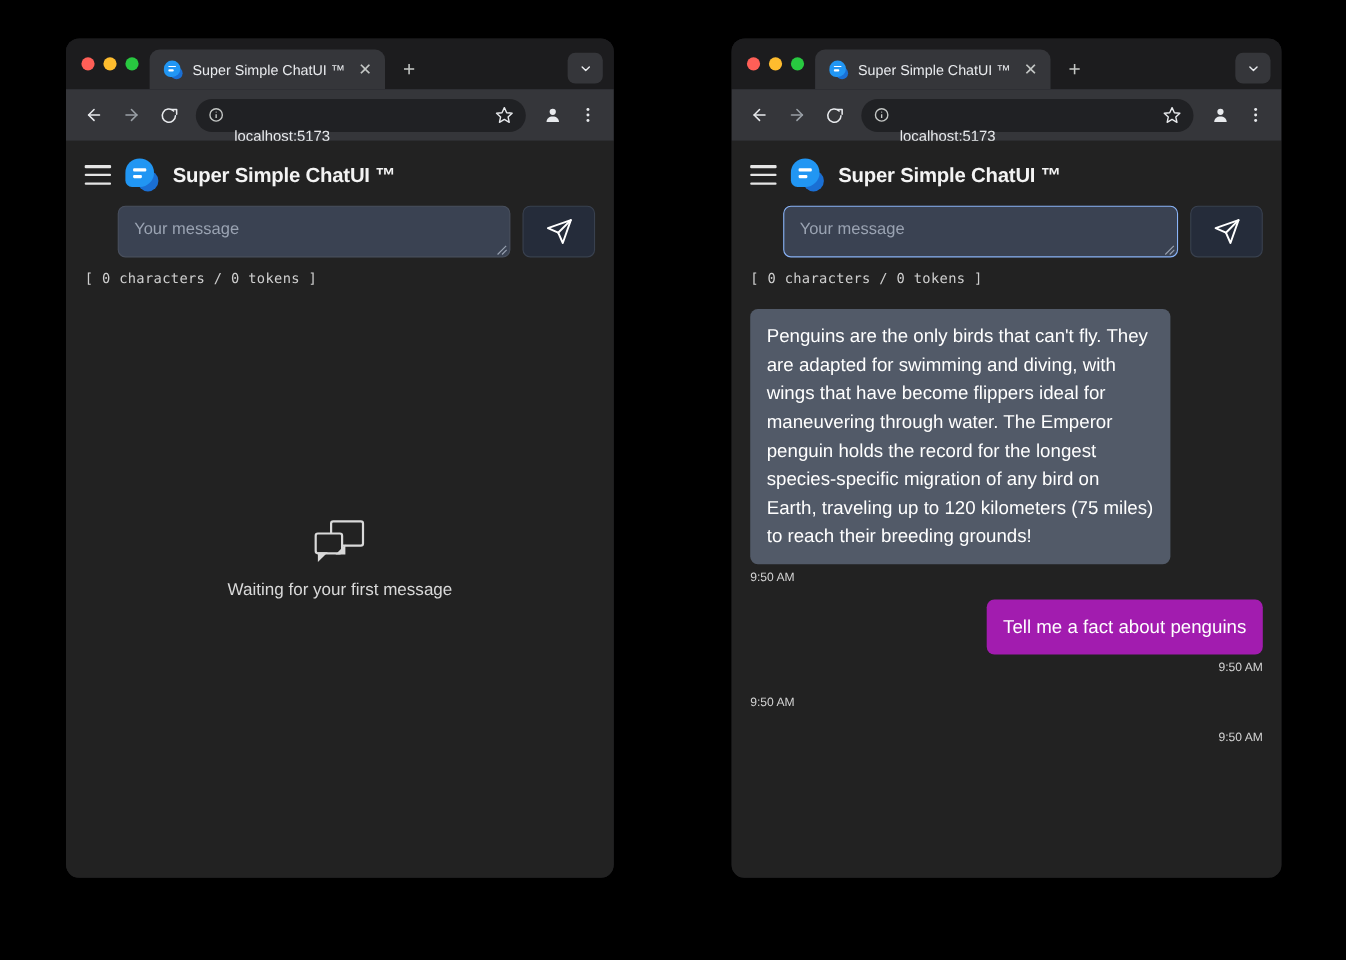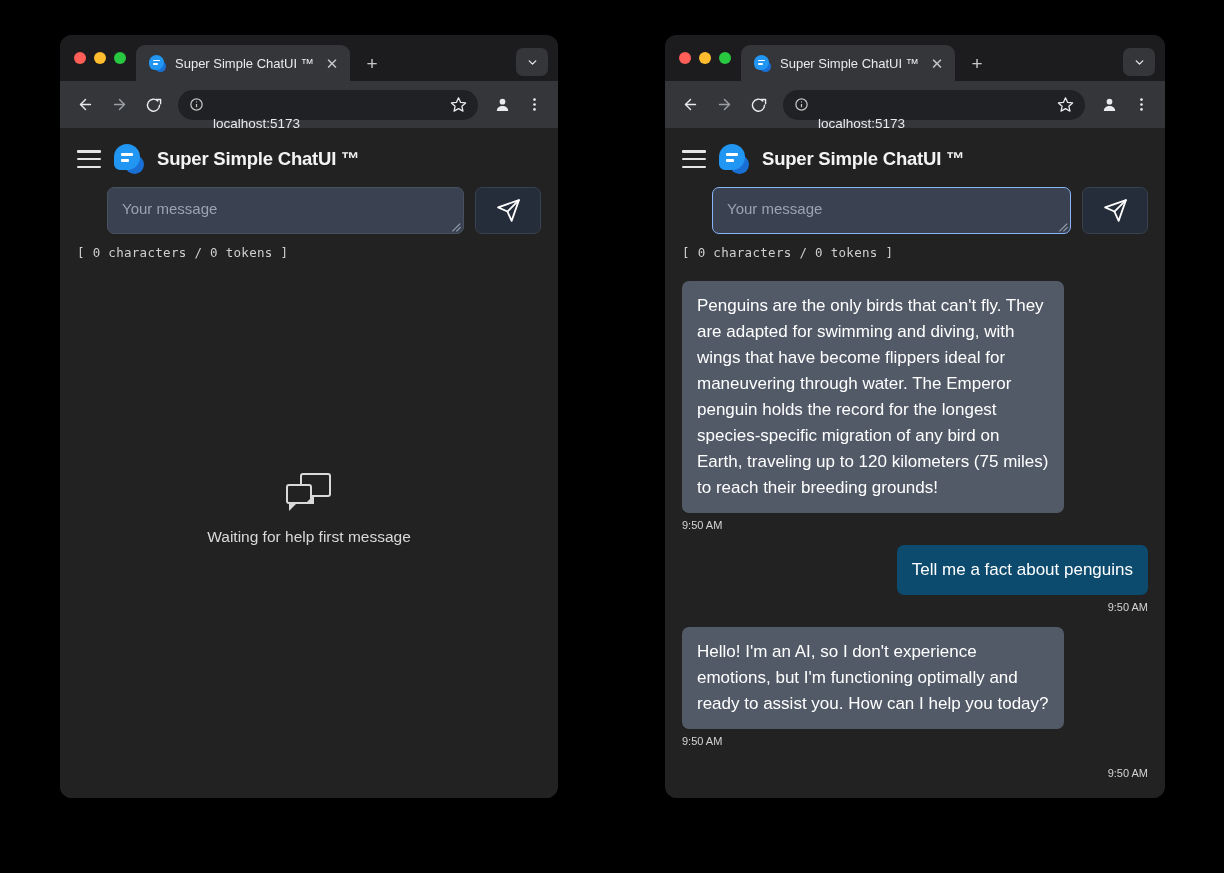--- a/index.html
+++ b/index.html
@@ -251,21 +251,21 @@
   .bubble {
     max-width: 82%;
     padding: 12px 15px;
     border-radius: 7px;
     font-size: 17px;
     line-height: 1.53;
     color: #ffffff;
     word-wrap: break-word;
   }
   .bubble.assistant { background: #525a68; }
-  .bubble.user { background: #0c4a6e; }
+  .bubble.user { background: #a21caf; }
   .msg-time {
     font-size: 11px;
     color: #d4d4d4;
     margin-top: 6px;
   }
 </style>
 </head>
 <body>
 
 <div class="stage">
@@ -379,21 +379,21 @@
 
       <div class="counter">[ 0 characters / 0 tokens ]</div>
 
       <div class="empty-state">
         <div class="chat-icon">
           <div class="b1"></div>
           <div class="b2"></div>
           <div class="t1"></div>
           <div class="t2"></div>
         </div>
-        <div class="empty-label">Waiting for help first message</div>
+        <div class="empty-label">Waiting for your first message</div>
       </div>
     </div>
   </div>
 
   <div class="window win-right">
 
     <div class="tabstrip">
       <div class="traffic">
         <div class="dot red"></div>
         <div class="dot yellow"></div>
@@ -503,21 +503,20 @@
       <div class="messages" id="message-list">
           <div class="msg-row assistant">
             <div class="bubble assistant">Penguins are the only birds that can't fly. They are adapted for swimming and diving, with wings that have become flippers ideal for maneuvering through water. The Emperor penguin holds the record for the longest species-specific migration of any bird on Earth, traveling up to 120 kilometers (75 miles) to reach their breeding grounds!</div>
             <div class="msg-time">9:50 AM</div>
           </div>
           <div class="msg-row user">
             <div class="bubble user">Tell me a fact about penguins</div>
             <div class="msg-time">9:50 AM</div>
           </div>
           <div class="msg-row assistant">
-            <div class="bubble assistant">Hello! I'm an AI, so I don't experience emotions, but I'm functioning optimally and ready to assist you. How can I help you today?</div>
             <div class="msg-time">9:50 AM</div>
           </div>
           <div class="msg-row user">
             <div class="msg-time">9:50 AM</div>
           </div>
         </div>
     </div>
   </div>
 
 </div>

